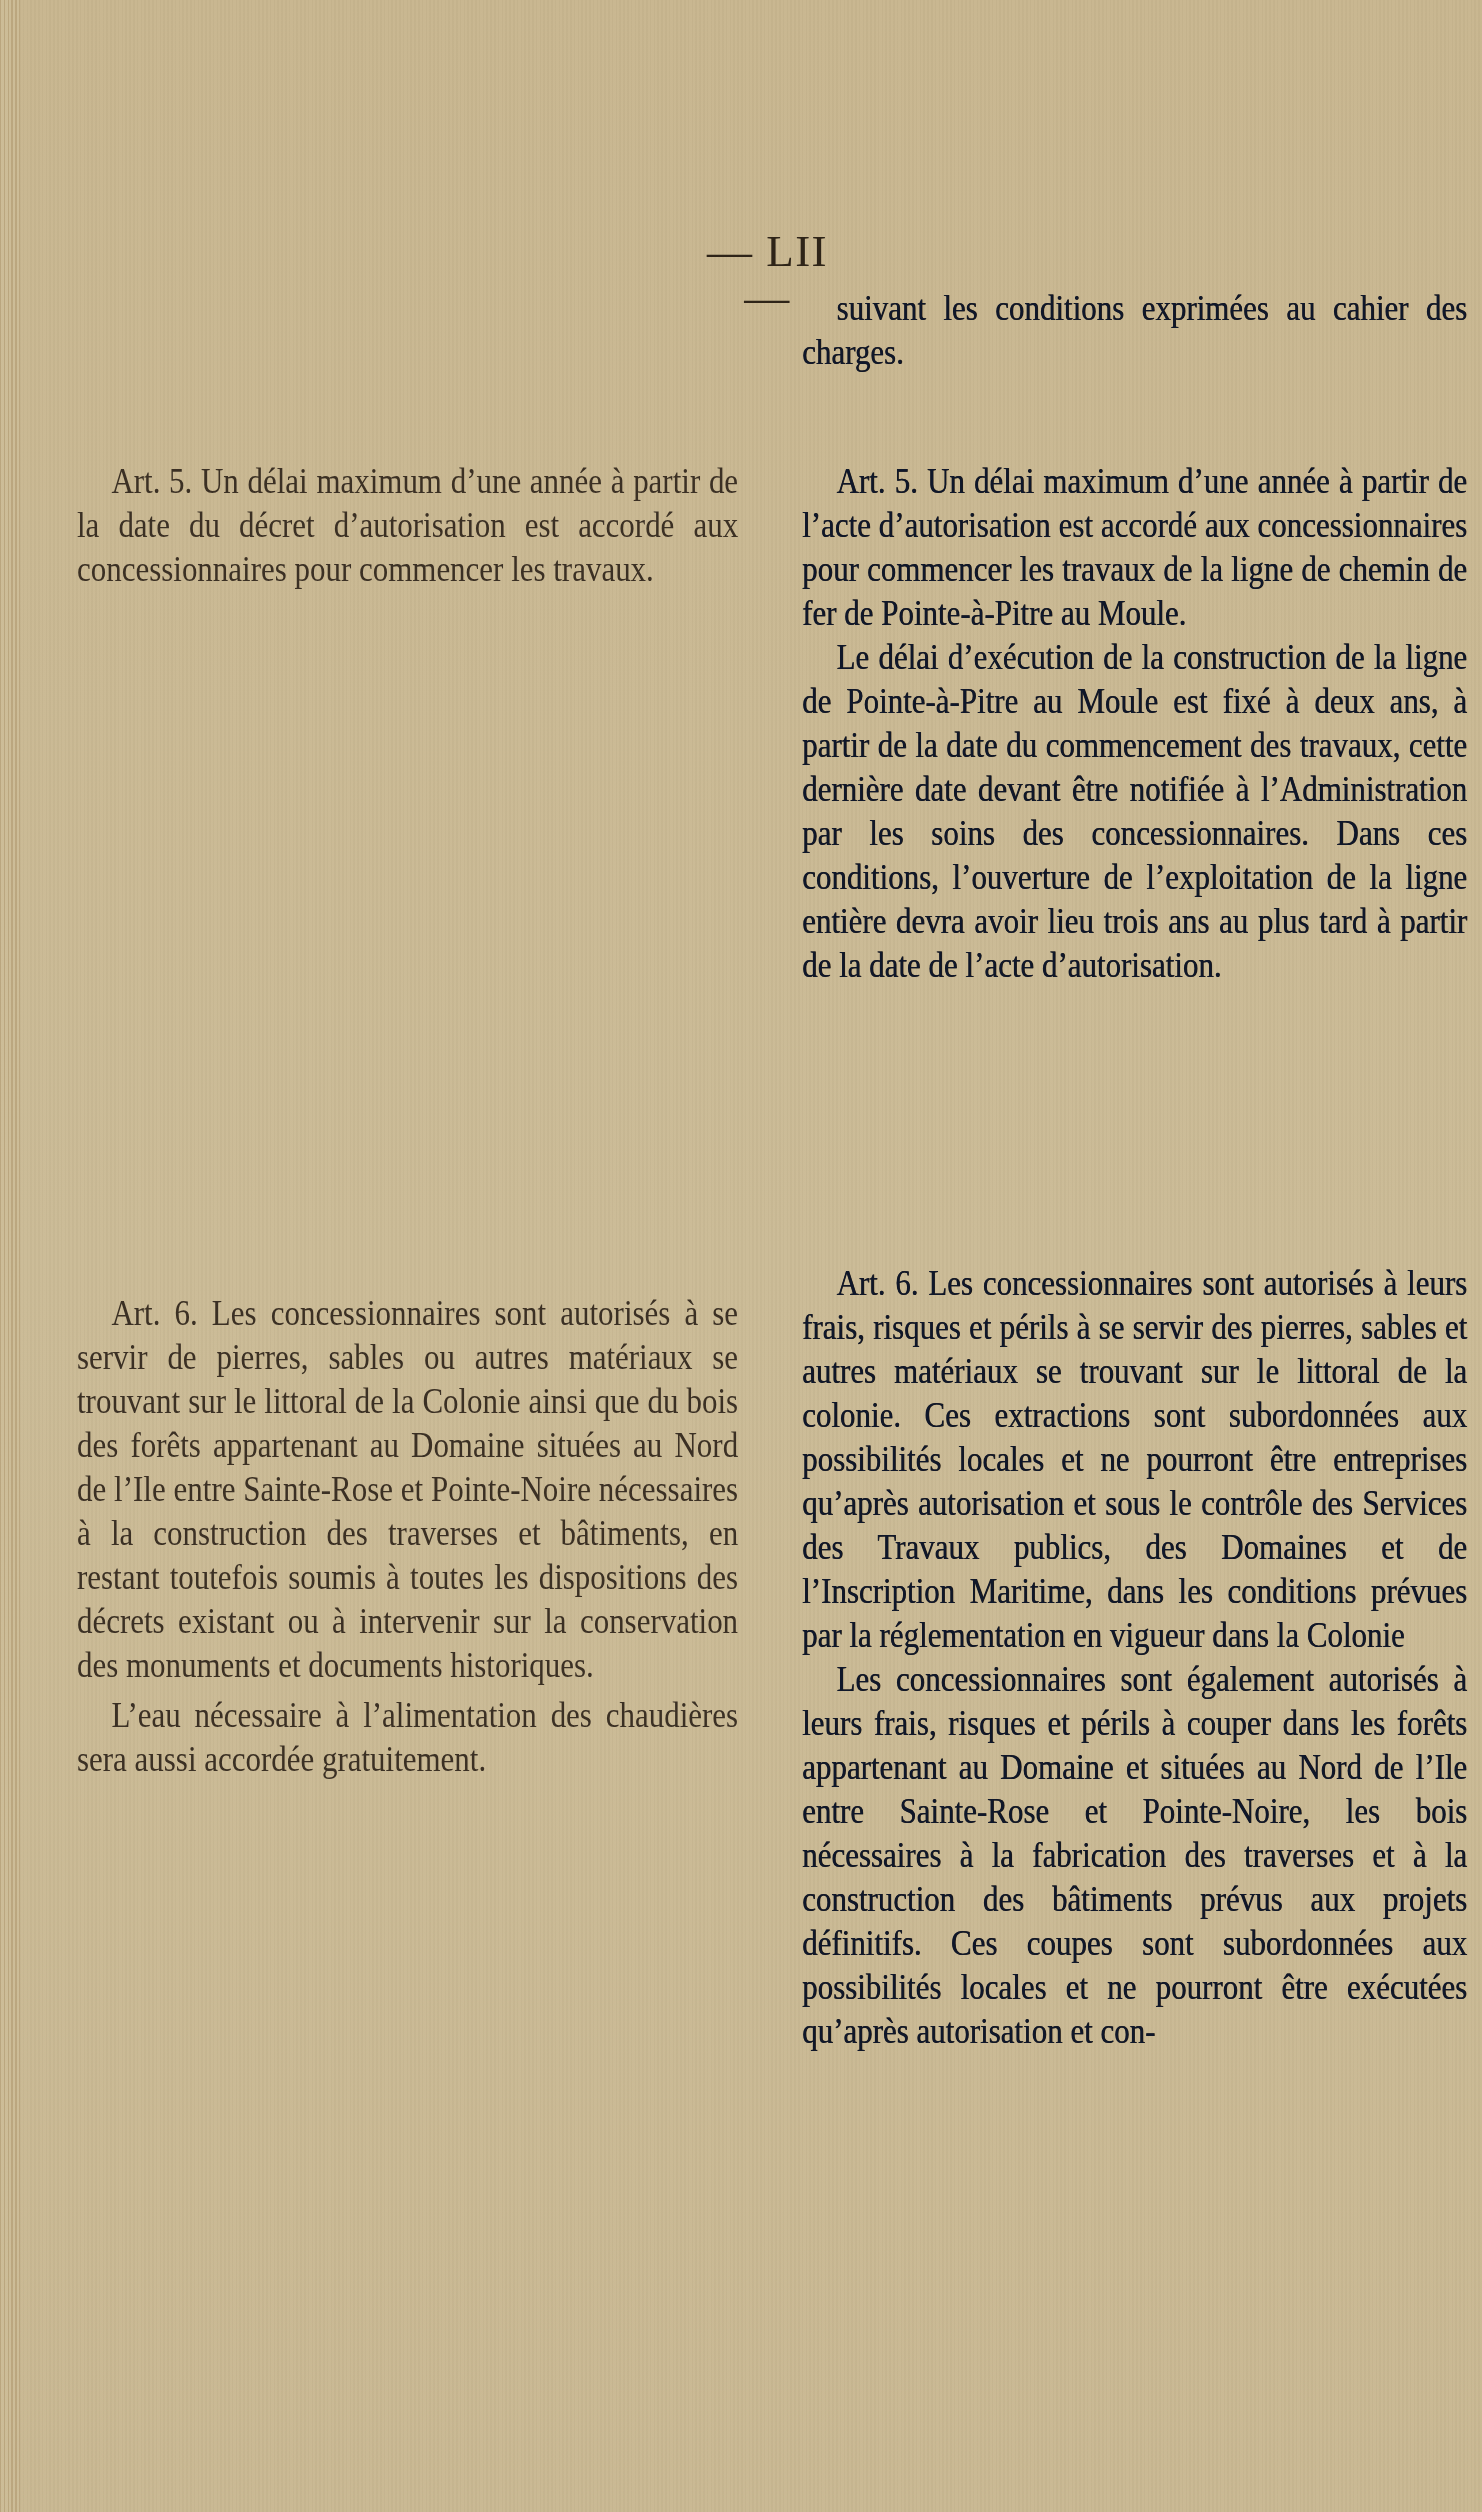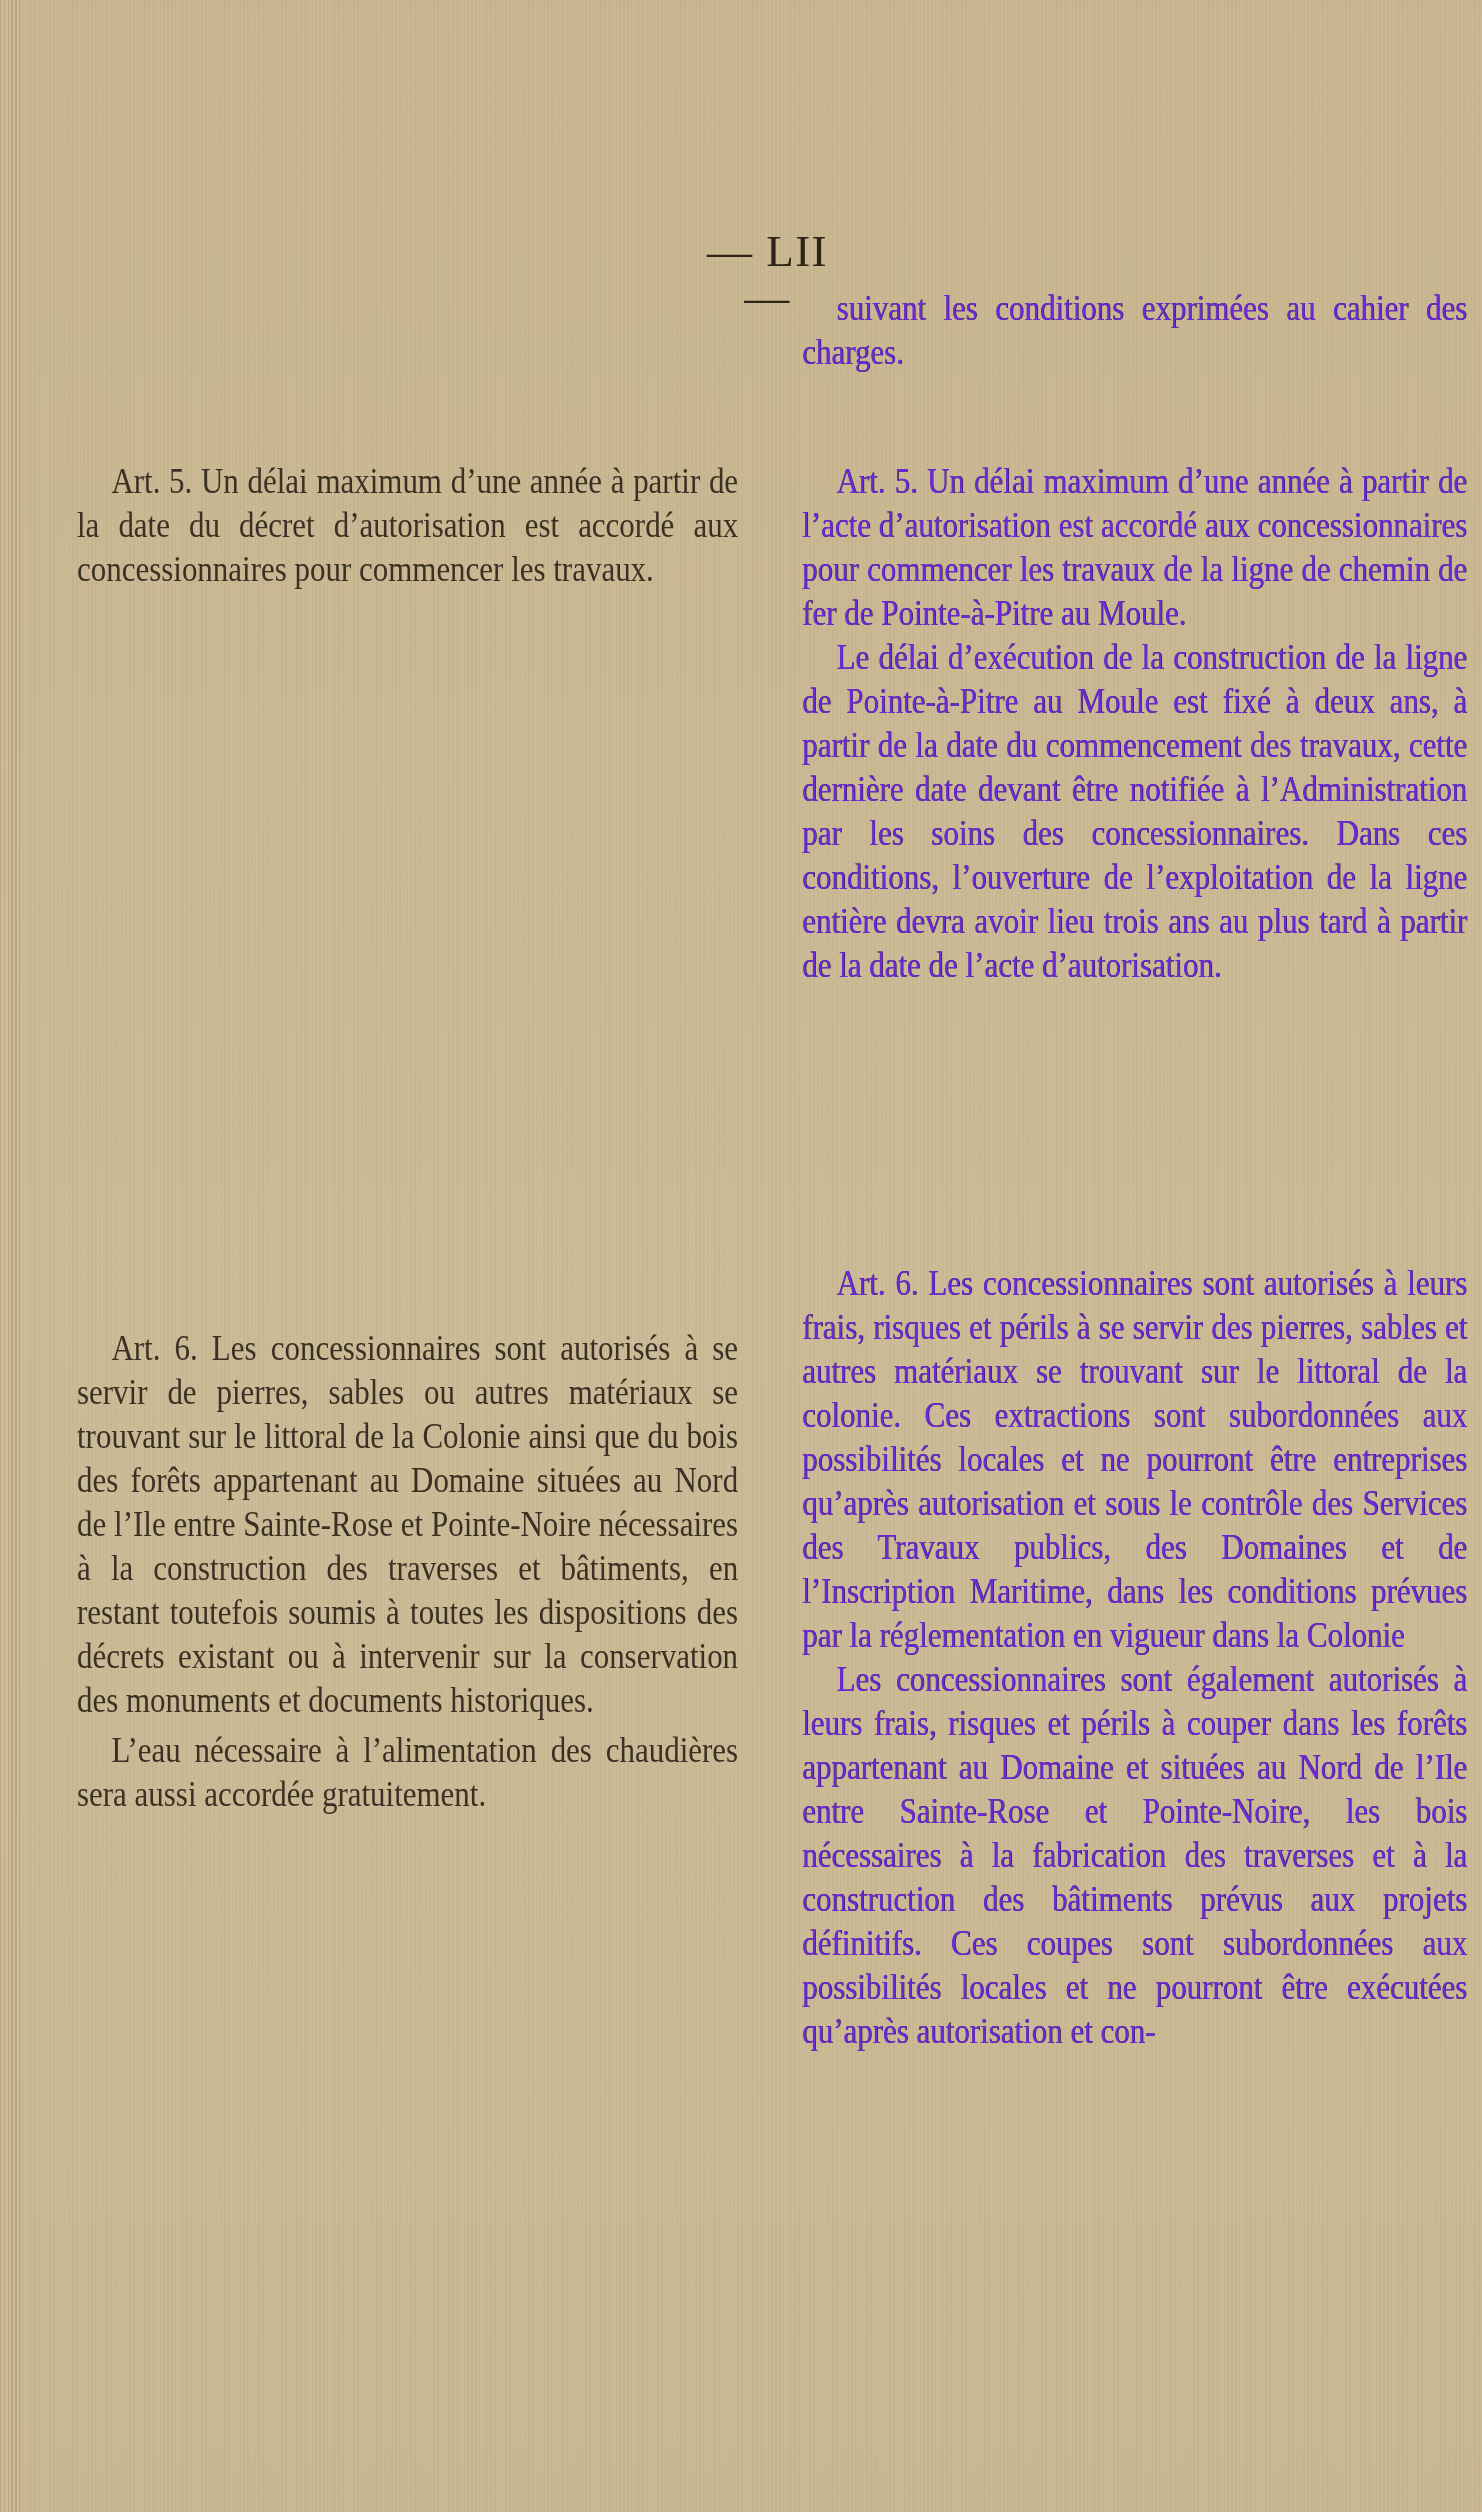--- a/index.html
+++ b/index.html
@@ -36,21 +36,21 @@
     letter-spacing: 1.5px;
   }
   .column {
     position: absolute;
     font-size: 36px;
     line-height: 44px;
     text-align: justify;
     transform-origin: 0 0;
   }
   .col-left  { left: 77px;  width: 661px; color: #3b3024; }
-  .col-right { left: 802px; width: 665px; color: #6d28d9; font-weight: bold; }
+  .col-right { left: 802px; width: 665px; color: #0f172a; font-weight: bold; }
   .block {
     position: absolute;
     left: 0;
     width: 100%;
   }
   .para {
     margin: 0;
     text-indent: 40px;
     hyphens: manual;
   }
@@ -65,21 +65,21 @@
 <body>
 
 <div class="binding-edge"></div>
 
 <div class="page-header">— LII —</div>
 
 <div class="column col-left" style="top:0;height:2512px;">
   <div class="block" style="top:459px;">
     <p class="para">Art. 5. Un délai maximum d’une année à partir de la date du décret d’autorisation est accordé aux concessionnaires pour commencer les travaux.</p>
   </div>
-  <div class="block" style="top:1326px;">
+  <div class="block" style="top:1291px;">
     <p class="para">Art. 6. Les concessionnaires sont autorisés à se servir de pierres, sables ou autres matériaux se trouvant sur le littoral de la Colonie ainsi que du bois des forêts appartenant au Domaine situées au Nord de l’Ile entre Sainte-Rose et Pointe-Noire nécessaires à la construction des traverses et bâtiments, en restant toutefois soumis à toutes les dispositions des décrets existant ou à intervenir sur la conservation des monuments et documents historiques.</p>
     <p class="para" style="margin-top:6px;">L’eau nécessaire à l’alimentation des chaudières sera aussi accordée gratuitement.</p>
   </div>
 </div>
 
 <div class="column col-right" style="top:0;height:2512px;">
   <div class="block" style="top:286px;">
     <p class="para">suivant les conditions exprimées au cahier des charges.</p>
   </div>
   <div class="block" style="top:459px;">

